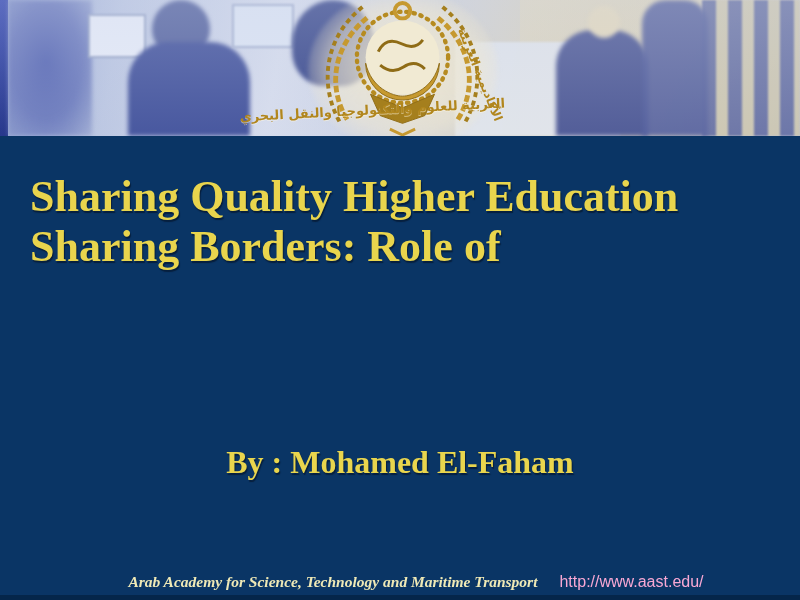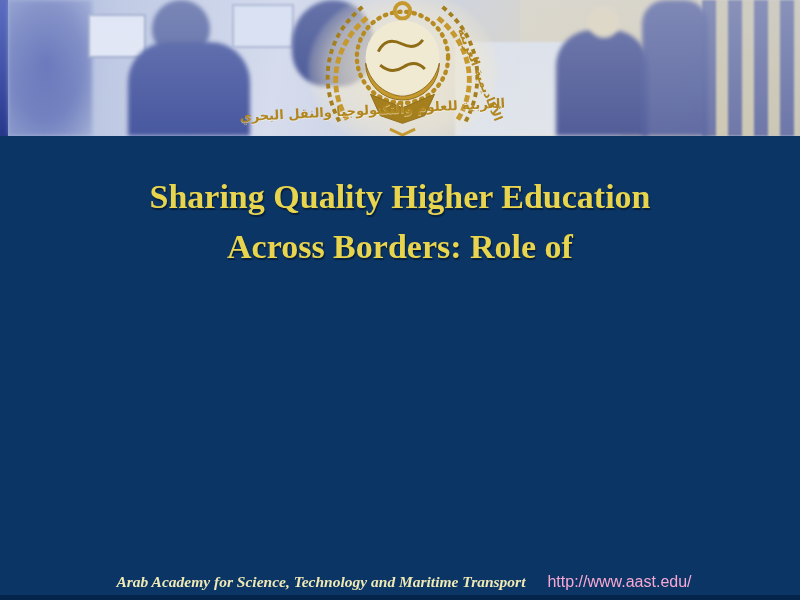--- a/index.html
+++ b/index.html
@@ -51,35 +51,35 @@
   }
   .arabic-right {
     position:absolute; left:468px; top:26px;
     font-family:"DejaVu Sans", sans-serif; font-size:12px; font-weight:bold;
     color:#b1861d; transform:rotate(68deg); transform-origin:left top; white-space:nowrap;
   }
 
   
   .title {
     position:absolute; top:172px; left:30px; right:30px;
-    text-align:center; color:#e9d54d;
-    font-weight:bold; font-size:34px; line-height:50px;
+    color:#e9d54d;
+    font-weight:bold; font-size:44px; line-height:50px;
     text-shadow:1px 2px 1px rgba(4,18,40,.65);
   }
   .title span { display:block; }
   .byline {
     position:absolute; top:444px; left:0; width:800px;
     text-align:center; color:#e9d54d;
     font-weight:bold; font-size:32px;
     text-shadow:1px 2px 1px rgba(4,18,40,.65);
   }
 
   
   .footer {
-    position:absolute; bottom:9px; left:0; width:696px;
+    position:absolute; bottom:9px; left:12px; width:696px;
     display:flex; justify-content:center; align-items:baseline; gap:22px;
     padding-left:112px;
   }
   .footer-org {
     font-family:"Liberation Serif", serif; font-style:italic; font-weight:bold;
     font-size:15.5px; color:#efe9b6;
   }
   .footer-url {
     font-family:"Liberation Sans", sans-serif; font-size:16px; color:#f9a8d4;
   }
@@ -126,23 +126,24 @@
 
       <path d="M52,96 L85,110 L118,96 L108,118 L85,126 L62,118 Z" fill="#a57f1d" stroke="#8f6c16" stroke-width="1"></path>
       <path d="M72,132 L85,138 L98,132" fill="none" stroke="#c6992f" stroke-width="3"></path>
     </svg>
     <div class="arabic-bottom" dir="rtl">العربية للعلوم والتكنولوجيا والنقل البحري</div>
     <div class="arabic-right" dir="rtl">الأكاديمية العربية</div>
   </div>
 
   <h1 class="title">
     <span>Sharing Quality Higher Education</span>
-    <span>Across Borders: Role of</span>
+    <span>Sharing Borders: Role of</span>
   </h1>
 
+  <div class="byline">By : Mohamed El-Faham</div>
 
   <div class="footer">
     <span class="footer-org">Arab Academy for Science, Technology and Maritime Transport</span>
     <span class="footer-url">http://www.aast.edu/</span>
   </div>
   <div class="bottom-strip"></div>
 
 </div>
 
 </body></html>

